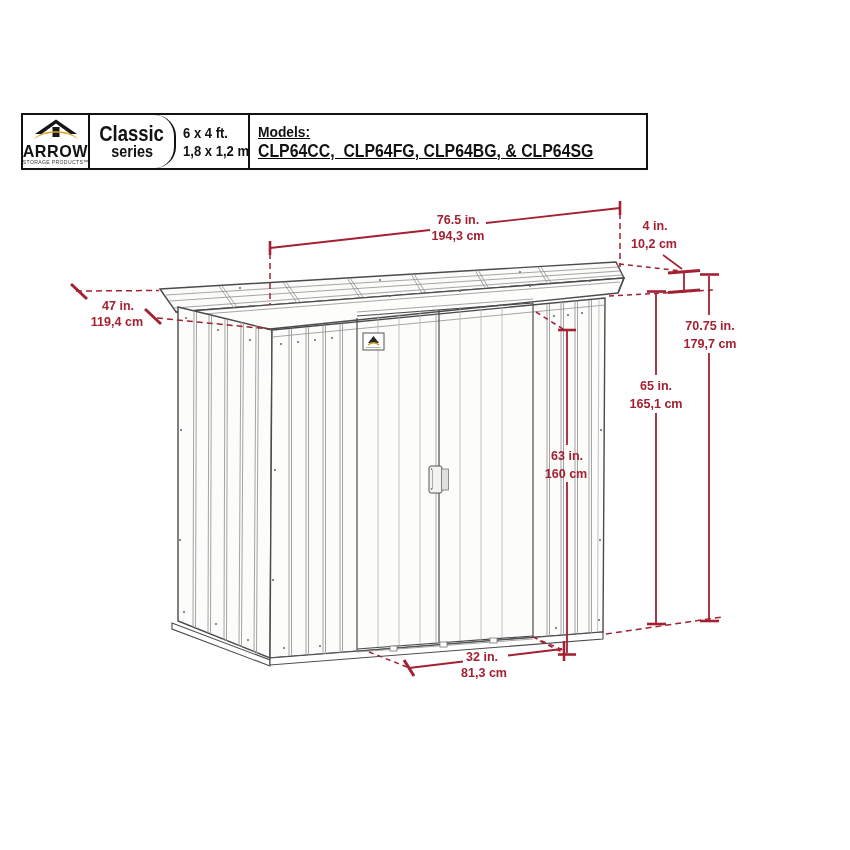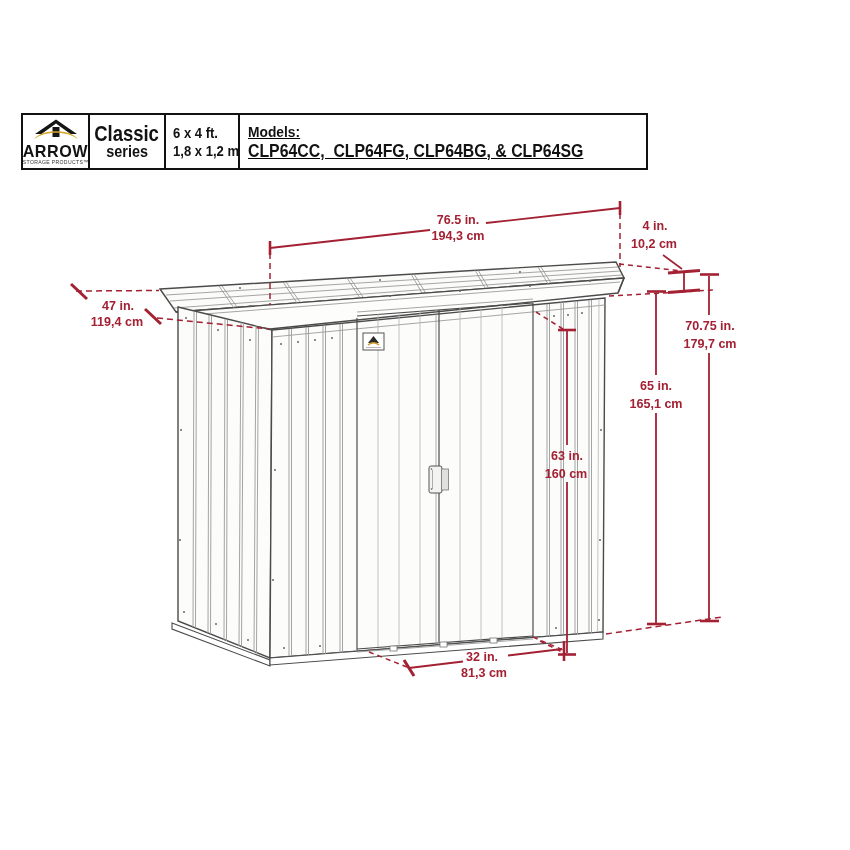--- a/index.html
+++ b/index.html
@@ -5,21 +5,21 @@
   html,body{margin:0;padding:0;background:#ffffff;}
   .page{position:relative;width:850px;height:850px;background:#fff;overflow:hidden;
         font-family:"Liberation Sans",sans-serif;}
   
   .spec-table{position:absolute;left:21px;top:113px;width:627px;height:57px;
               border:2px solid #121212;display:flex;box-sizing:border-box;background:#fff;}
   .spec-cell{border-right:2px solid #121212;box-sizing:border-box;display:flex;
              flex-direction:column;justify-content:center;align-items:center;overflow:hidden;}
   .spec-cell:last-child{border-right:none;}
   .cell-logo{width:67px;align-items:center;}
-  .cell-series{width:76px;}
+  .cell-series{width:86px;border-radius:21px;}
   .cell-size{width:74px;align-items:flex-start;padding-left:7px;}
   .cell-models{flex:1;align-items:flex-start;padding-left:8px;text-decoration:underline;}
   .brand-name{font-size:17px;font-weight:bold;color:#121212;letter-spacing:.5px;
               line-height:15px;transform:scaleX(.95);transform-origin:center;}
   .brand-tagline{font-size:6px;color:#333;letter-spacing:.4px;line-height:7px;
                  transform:scaleX(.85);transform-origin:center;white-space:nowrap;}
   .series-big{font-size:22px;font-weight:bold;color:#121212;line-height:21px;
               transform:scaleX(.84);transform-origin:center;}
   .series-small{font-size:16px;font-weight:bold;color:#121212;line-height:16px;
                 transform:scaleX(.9);transform-origin:center;}

